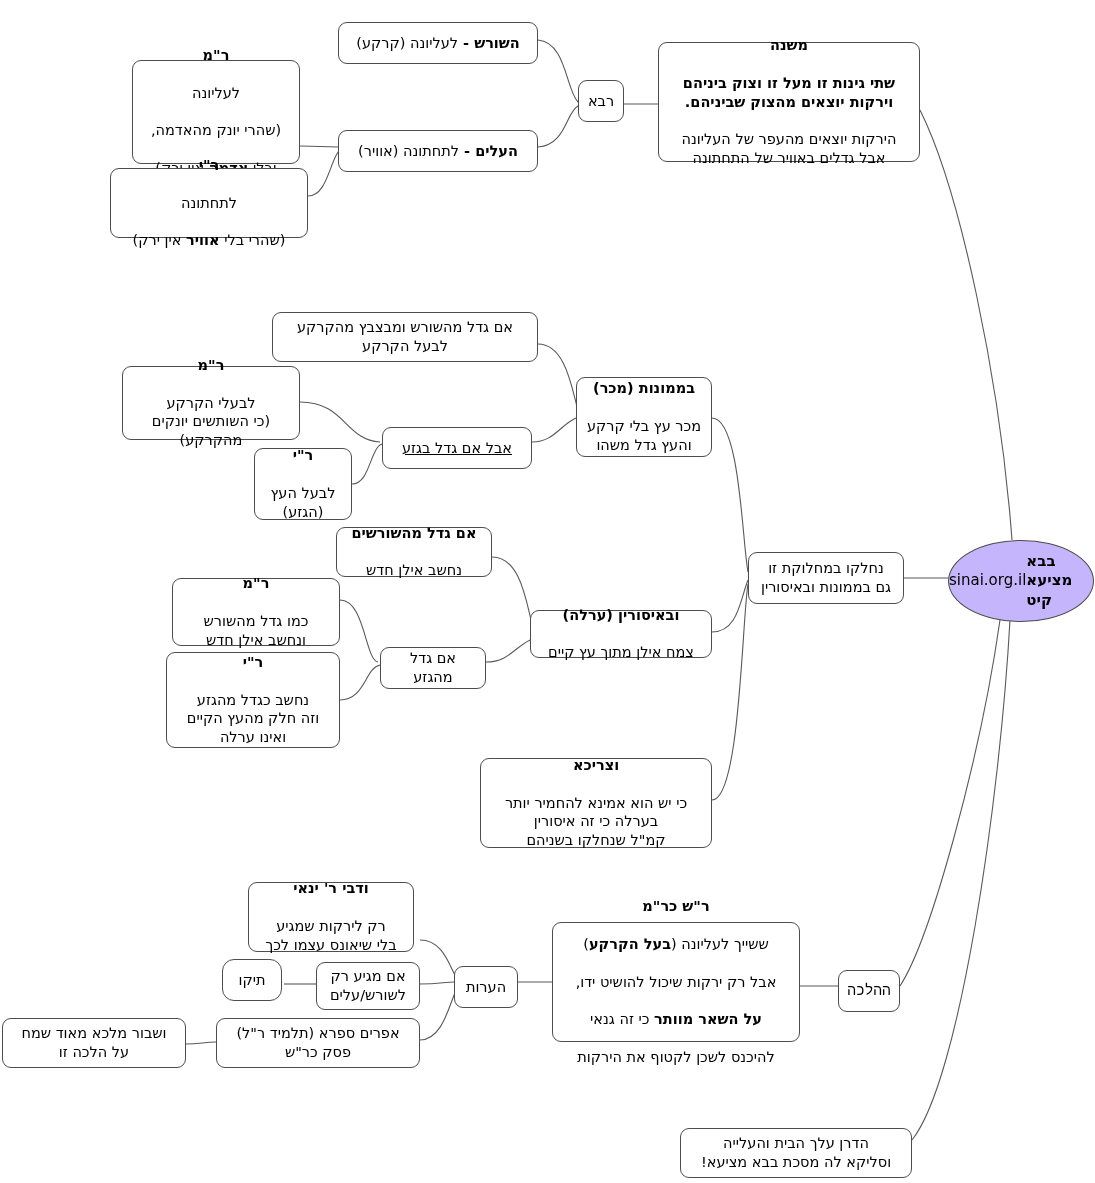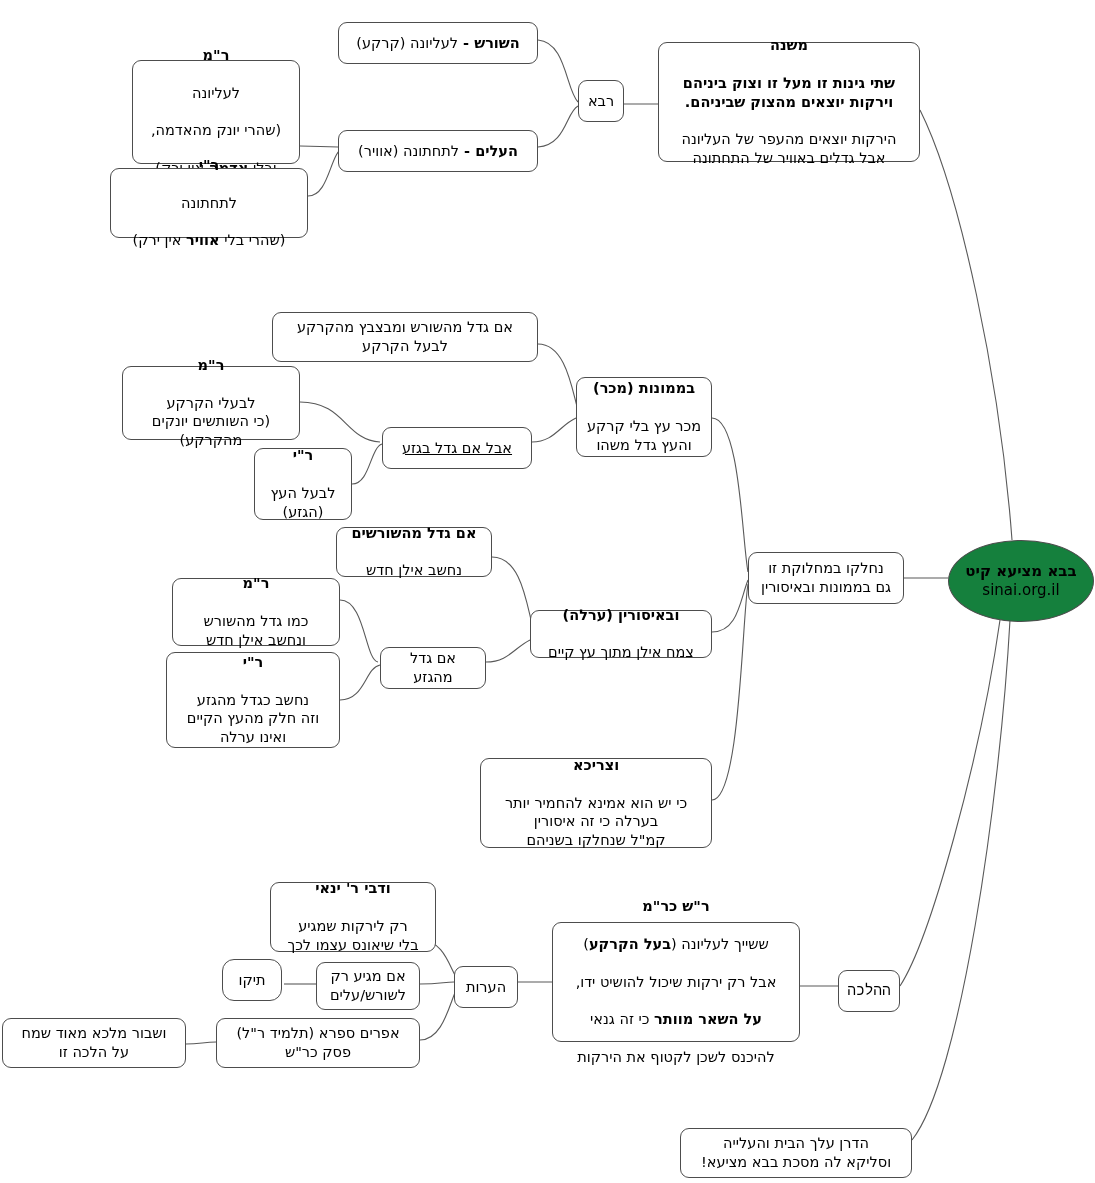--- a/index.html
+++ b/index.html
@@ -31,25 +31,24 @@
     direction:rtl;
     unicode-bidi:plaintext;
   }
   .node .ttl{font-weight:bold;display:block;}
   .node .bd{display:block;}
   .node b{font-weight:bold;}
 
   .ellipse{
     position:absolute;
     box-sizing:border-box;
-    background:#15803d;
+    background:#c4b5fd;
     border:1px solid #4d4d4d;
     border-radius:50%;
     display:flex;
-    flex-direction:column;
     align-items:center;
     justify-content:center;
     text-align:left;
     line-height:1.3;
     font-size:15px;
     direction:rtl;
   }
   .ellipse .ttl{font-weight:bold;}
   .ellipse .url{direction:ltr;font-size:15px;}
 </style>
@@ -242,21 +241,21 @@
   </div>
 
   <div class="node" style="left:838px;top:970px;width:62px;height:32px;font-family:Liberation Mono, monospace;">
     <span>ההלכה</span>
   </div>
 
   <div class="node" style="left:454px;top:966px;width:64px;height:32px;">
     <span>הערות</span>
   </div>
 
-  <div class="node" style="left:270px;top:882px;width:166px;height:70px;">
+  <div class="node" style="left:248px;top:882px;width:166px;height:70px;">
     <span>
       <b class="ttl">ודבי ר' ינאי</b>
       <span class="bd">רק לירקות שמגיע
 בלי שיאונס עצמו לכך</span>
     </span>
   </div>
 
   <div class="node" style="left:316px;top:962px;width:104px;height:48px;">
     <span>אם מגיע רק
 לשורש/עלים</span>

